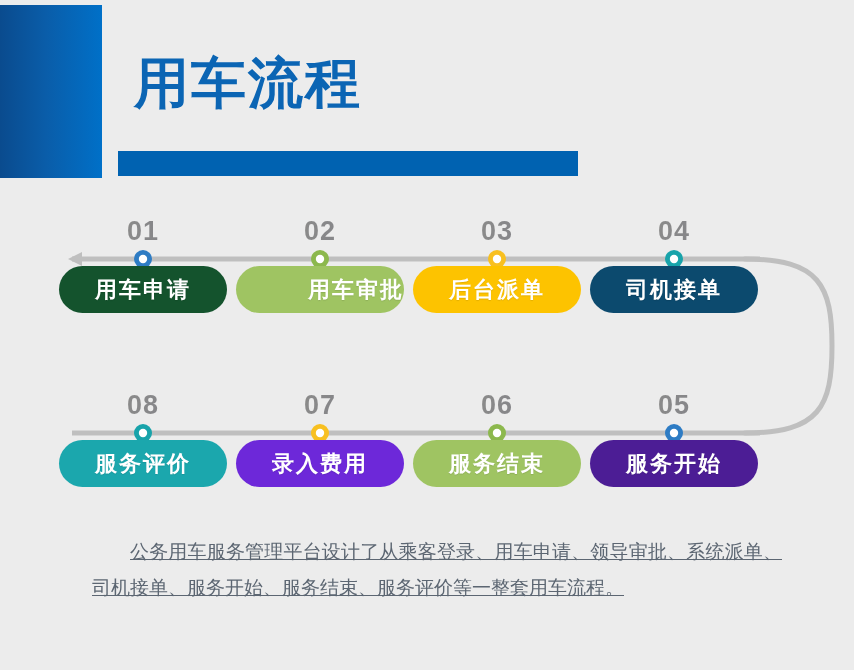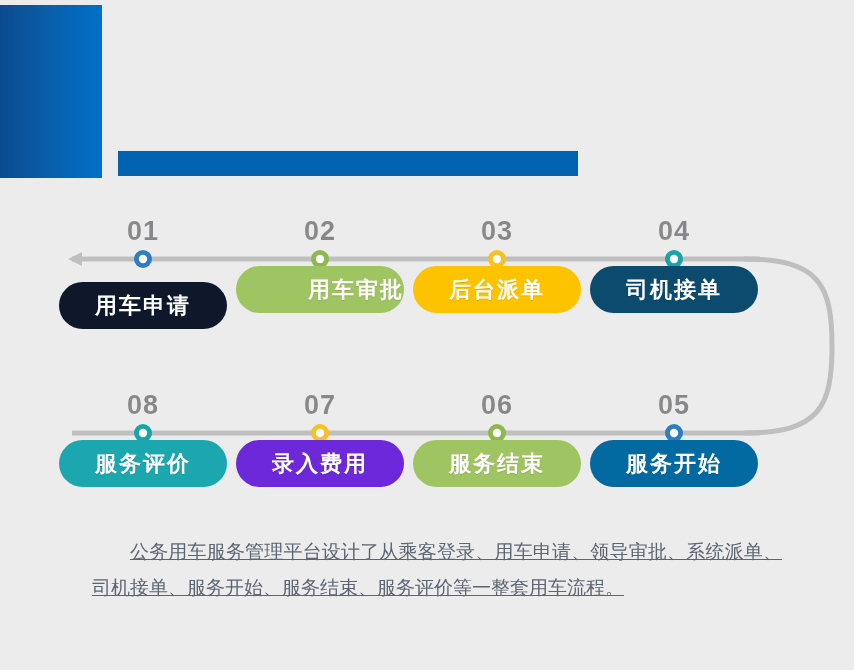--- a/index.html
+++ b/index.html
@@ -102,20 +102,21 @@
     text-indent: 38px;
     text-align: justify;
     text-decoration: underline;
   }
 </style>
 </head>
 <body>
 
 <div class="header">
   <div class="header-block"></div>
+  <div class="page-title">用车流程</div>
   <div class="title-bar"></div>
 </div>
 
 <div class="flow">
 
   <svg class="flow-svg" viewBox="0 0 854 330">
 
     <line x1="72" y1="63" x2="760" y2="63" stroke="#bfbfbf" stroke-width="5"></line>
 
     <polygon points="68,63 82,56 82,70" fill="#bfbfbf"></polygon>
@@ -138,21 +139,21 @@
     <circle cx="320" cy="237" r="9" fill="#f8c020"></circle>
     <circle cx="320" cy="237" r="4.2" fill="#ffffff"></circle>
     <circle cx="497" cy="237" r="9" fill="#8cb84d"></circle>
     <circle cx="497" cy="237" r="4.2" fill="#ffffff"></circle>
     <circle cx="674" cy="237" r="9" fill="#2e7cc4"></circle>
     <circle cx="674" cy="237" r="4.2" fill="#ffffff"></circle>
   </svg>
 
   <div class="step" style="left:59px;  top:20px;">
     <div class="step-num">01</div>
-    <div class="step-pill" style="background:#0f172a;margin-top:16px;">用车申请</div>
+    <div class="step-pill" style="background:#14532d;">用车申请</div>
   </div>
   <div class="step" style="left:236px; top:20px;">
     <div class="step-num">02</div>
     <div class="step-pill" style="background:#9fc462;text-align:right;">用车审批</div>
   </div>
   <div class="step" style="left:413px; top:20px;">
     <div class="step-num">03</div>
     <div class="step-pill" style="background:#fdc300;">后台派单</div>
   </div>
   <div class="step" style="left:590px; top:20px;">
@@ -167,17 +168,17 @@
   <div class="step" style="left:236px; top:194px;">
     <div class="step-num">07</div>
     <div class="step-pill" style="background:#6d28d9;">录入费用</div>
   </div>
   <div class="step" style="left:413px; top:194px;">
     <div class="step-num">06</div>
     <div class="step-pill" style="background:#9fc462;">服务结束</div>
   </div>
   <div class="step" style="left:590px; top:194px;">
     <div class="step-num">05</div>
-    <div class="step-pill" style="background:#0369a1;">服务开始</div>
+    <div class="step-pill" style="background:#4c1d95;">服务开始</div>
   </div>
 </div>
 
 <div class="desc">公务用车服务管理平台设计了从乘客登录、用车申请、领导审批、系统派单、司机接单、服务开始、服务结束、服务评价等一整套用车流程。</div>
 
 </body></html>

